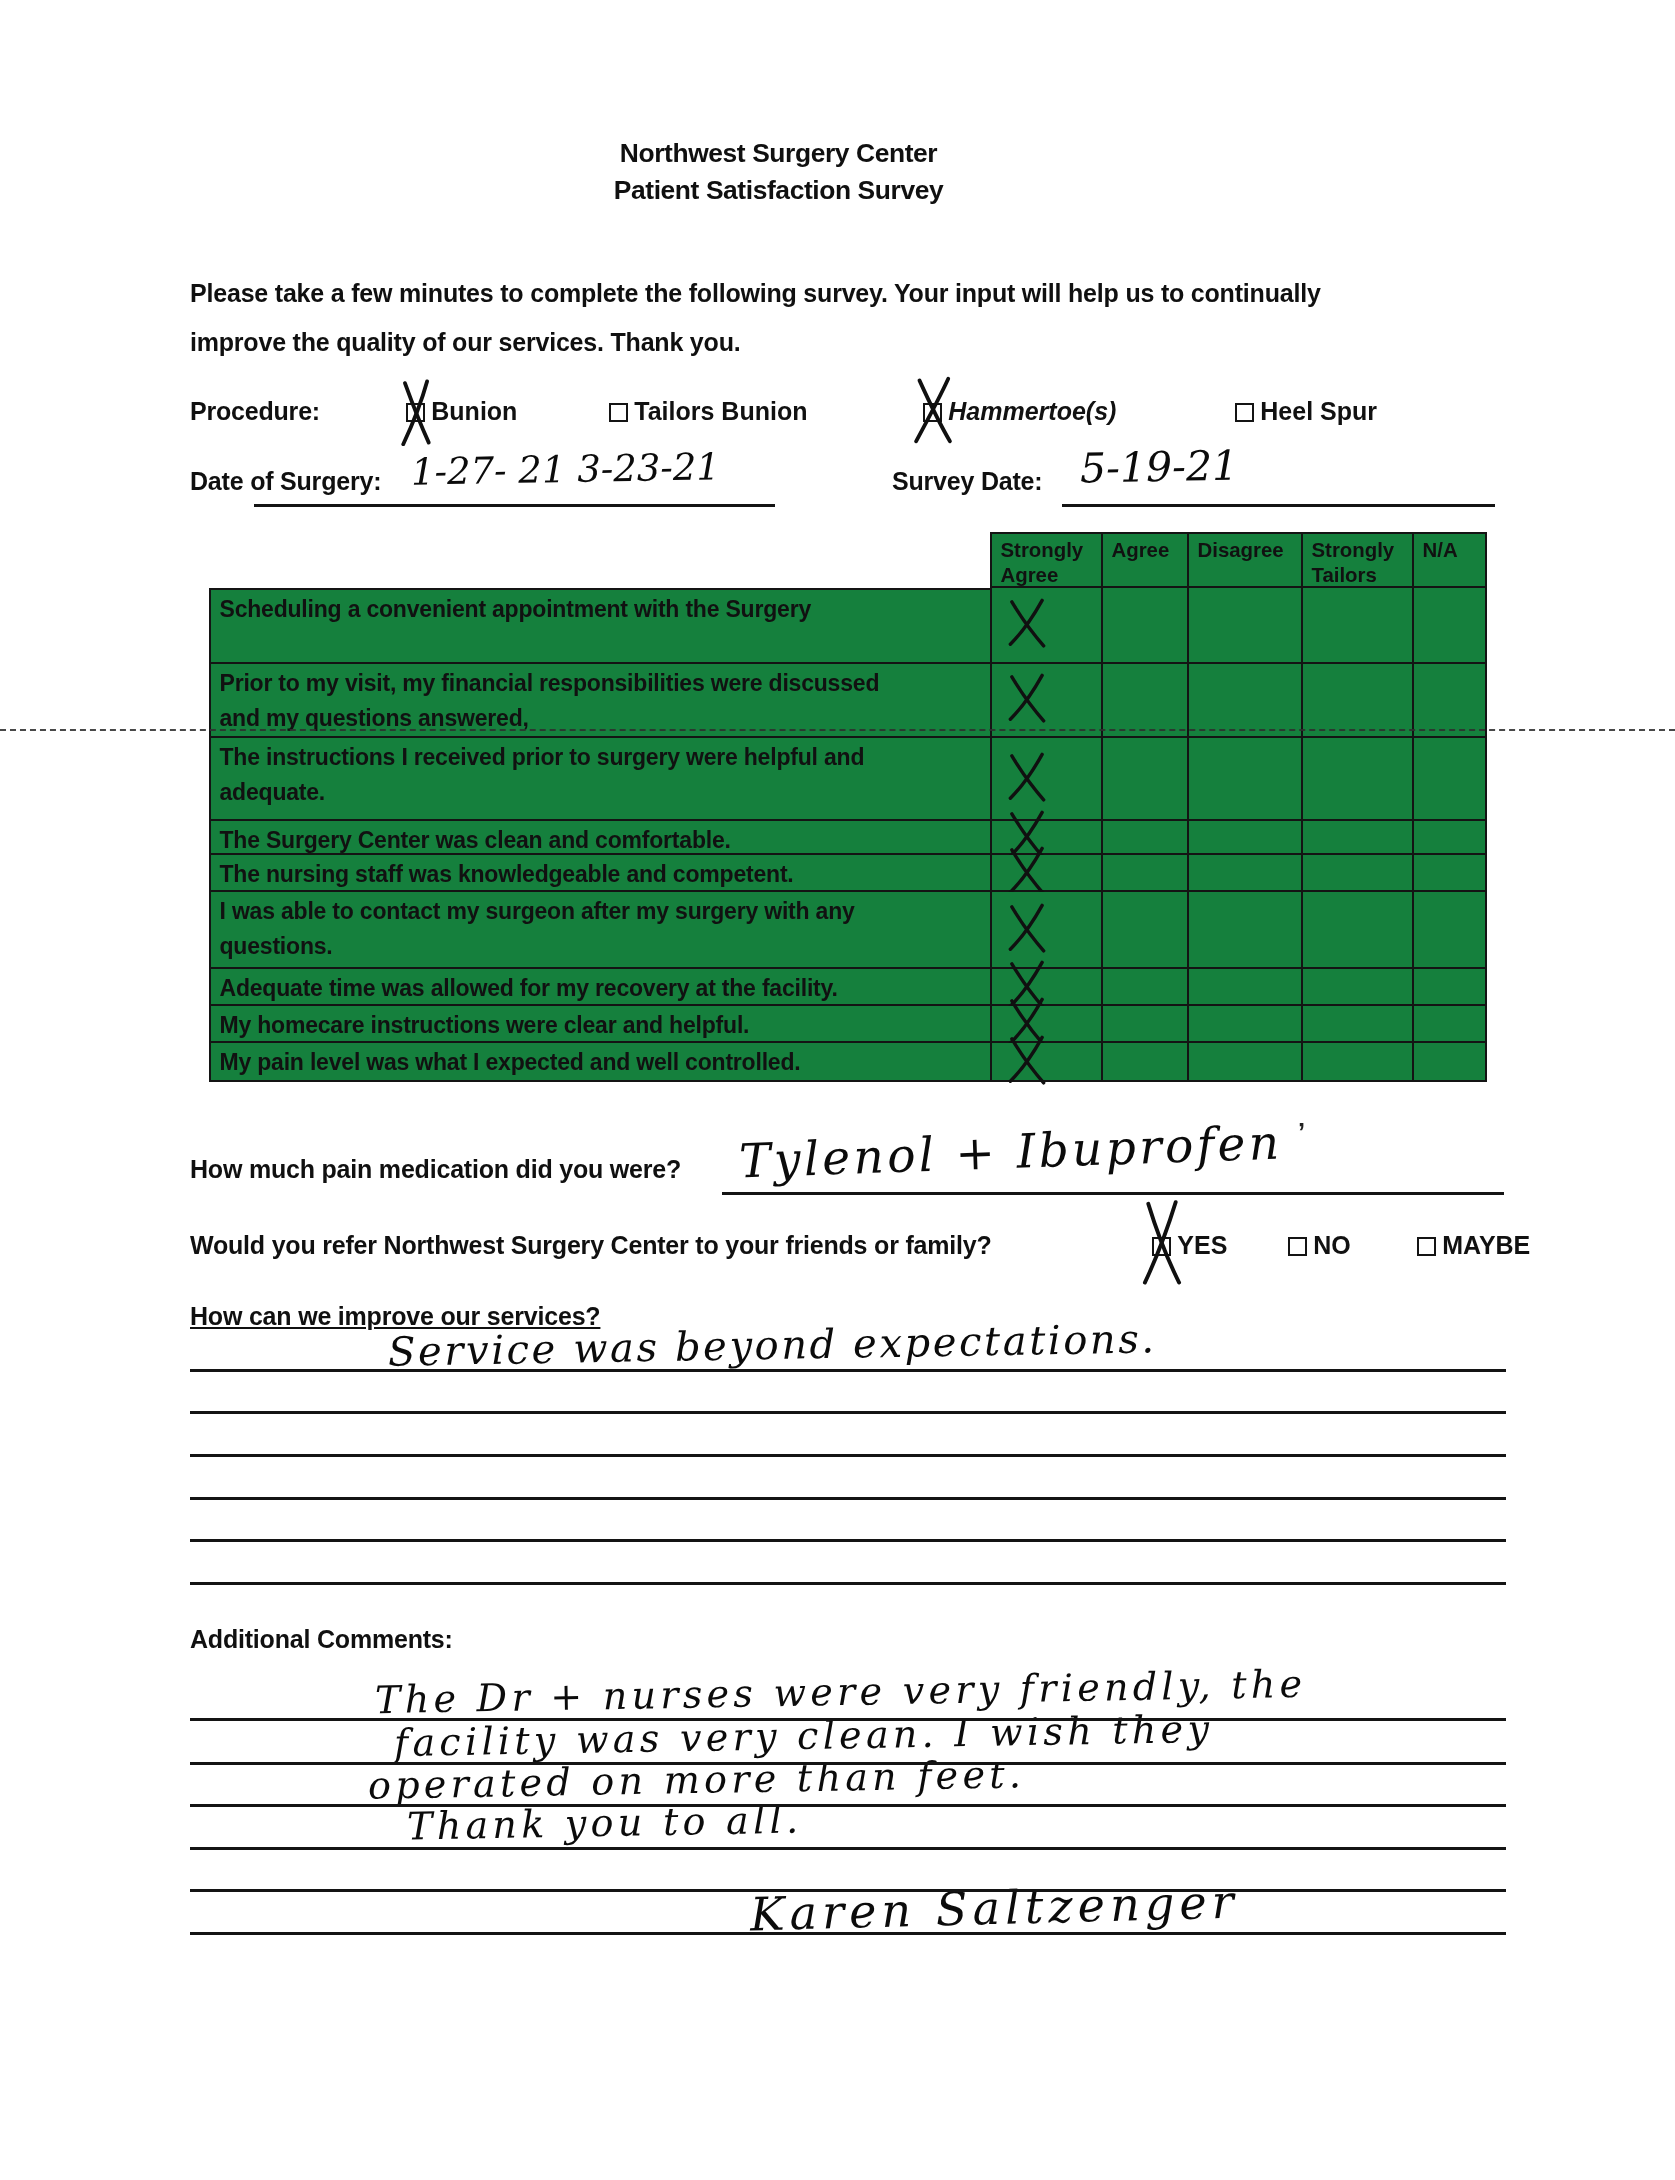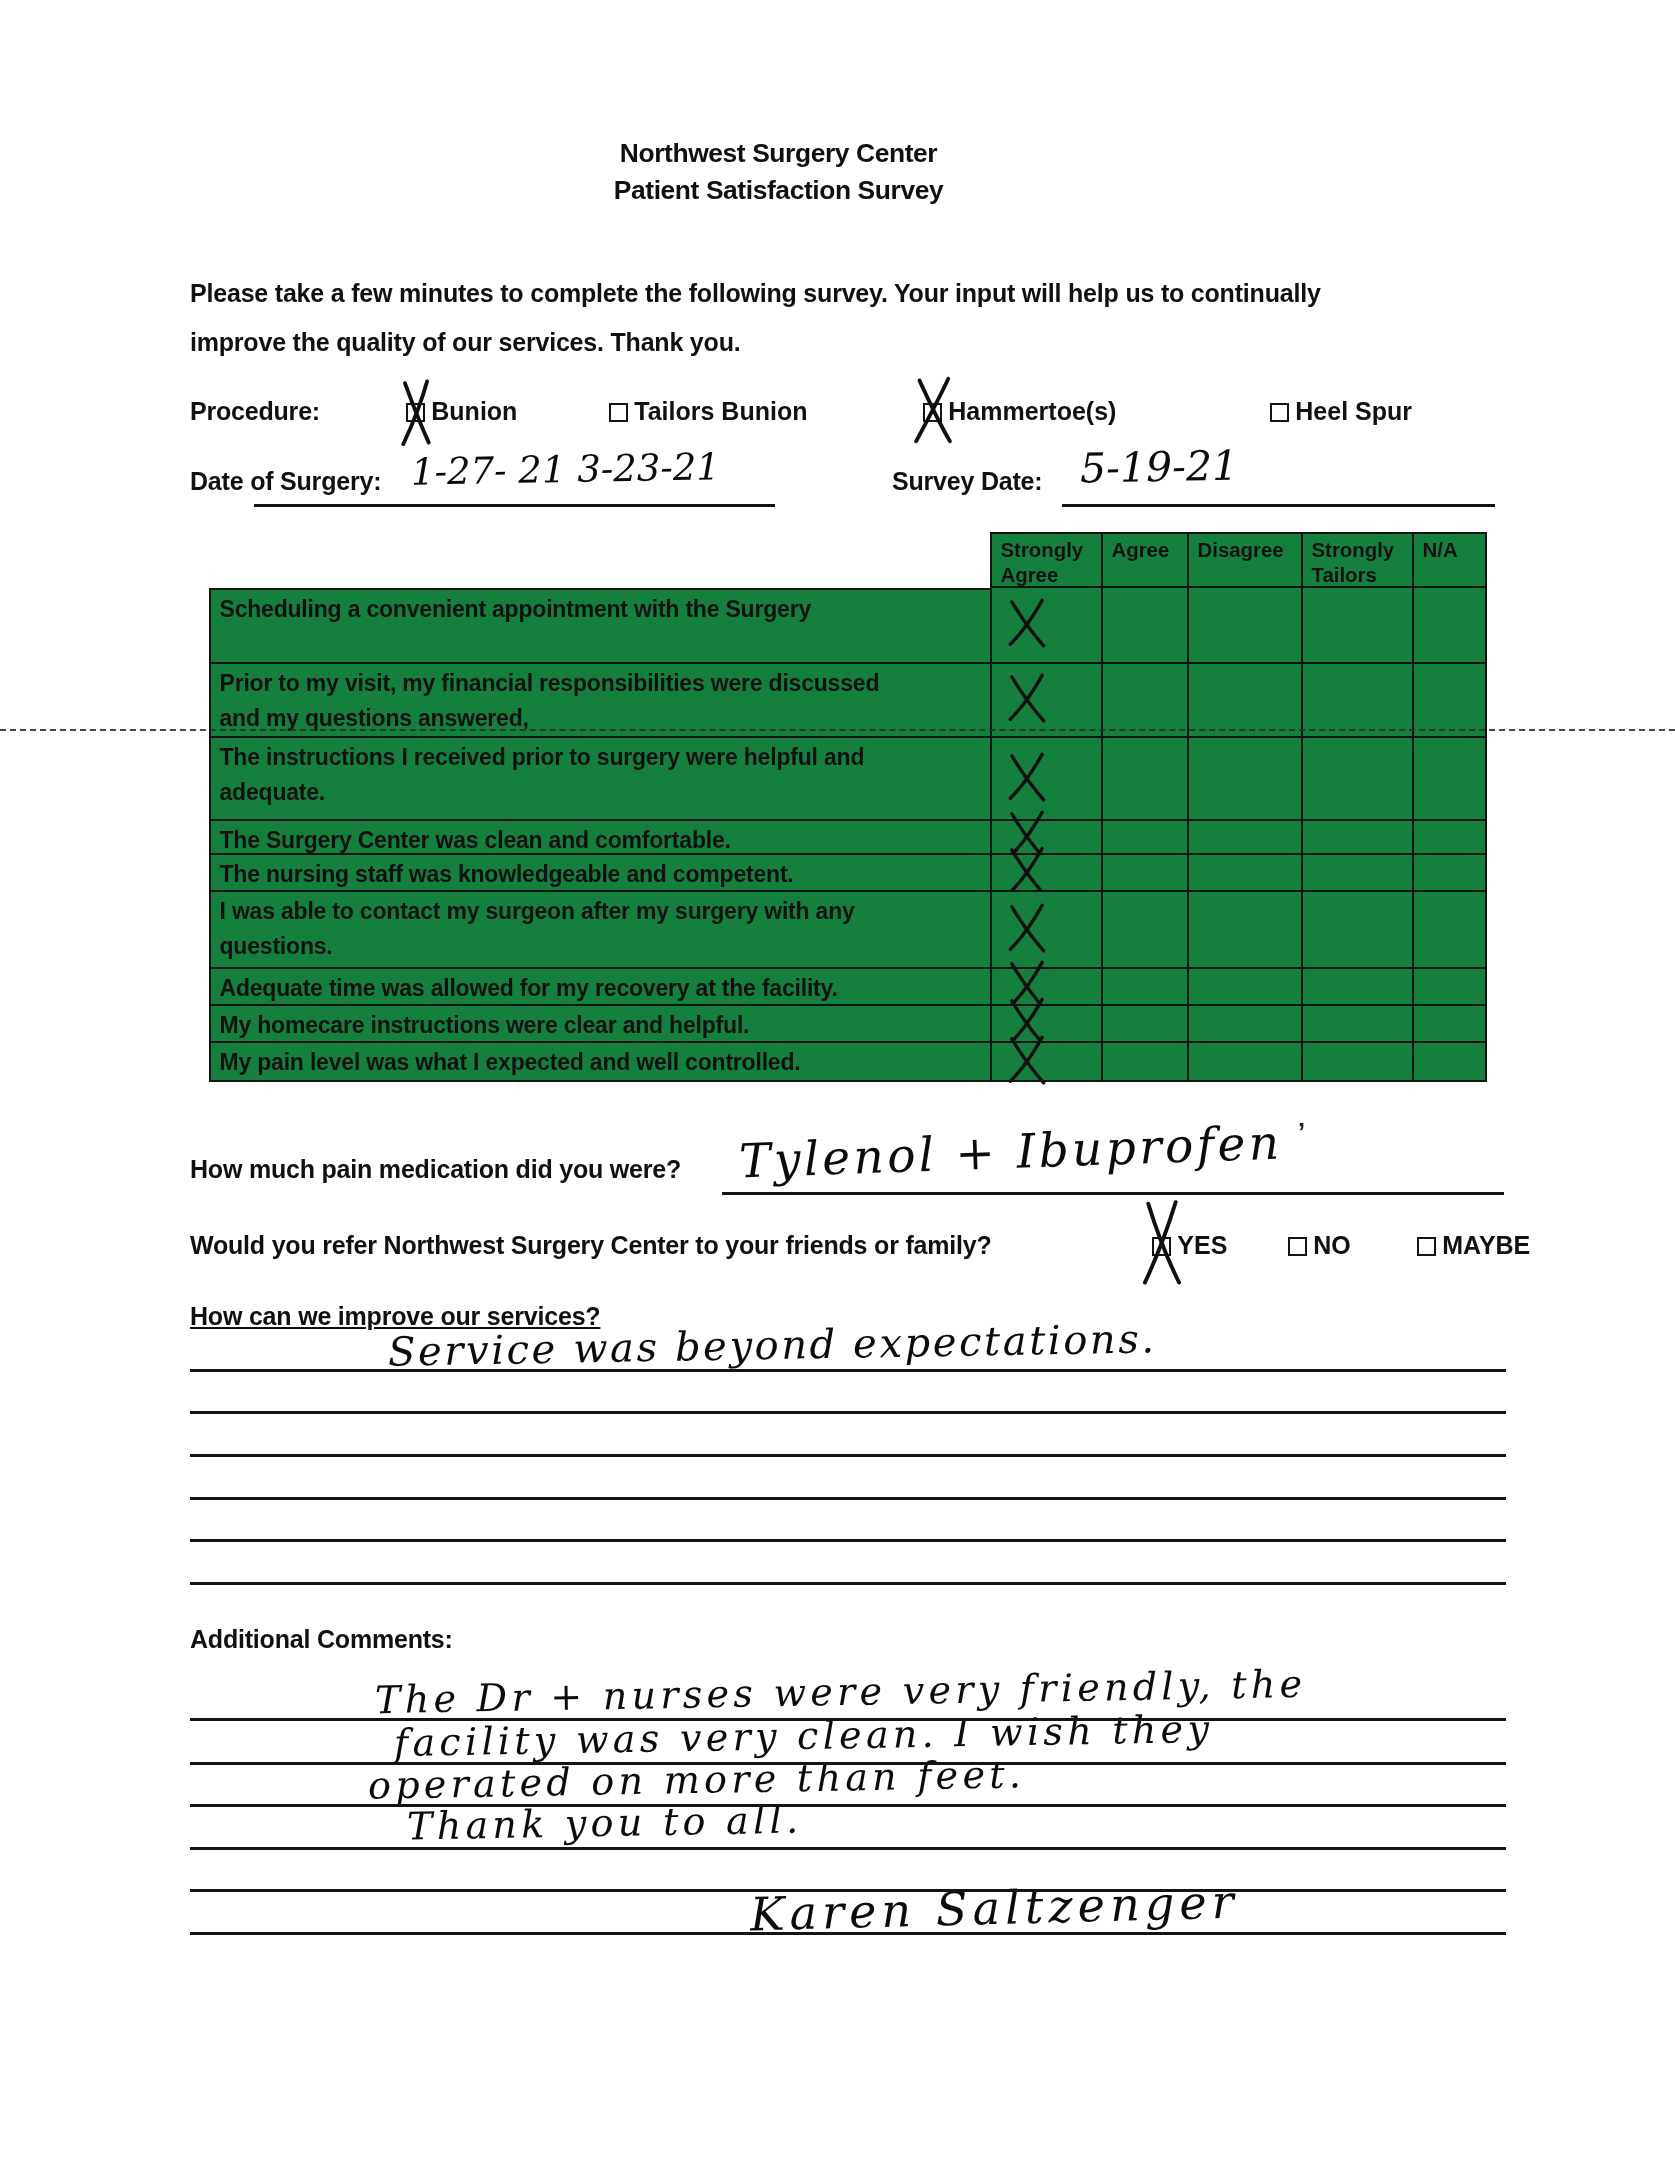--- a/index.html
+++ b/index.html
@@ -68,31 +68,31 @@
           <path d="M34 4 C28 26 18 52 6 78"></path>
         </svg>
     </span>
   </div>
 
   <div class="opt" style="left:609px;top:397px;">
     <span class="box"></span><span>Tailors Bunion</span>
     
   </div>
 
-  <div class="opt checked" style="left:923px;top:397px;">
+  <div class="opt checked" style="left:923px;top:397px;font-style:italic;">
     <span class="box"></span><span>Hammertoe(s)</span>
     <span class="xcheck" style="left:-12px;top:-22px;">
       <svg width="44" height="70" viewBox="0 0 52 82">
           <path d="M10 6 C20 28 32 54 46 78"></path>
           <path d="M44 4 C34 26 20 52 6 78"></path>
         </svg>
     </span>
   </div>
 
-  <div class="opt" style="left:1235px;top:397px;margin-left:35px;">
+  <div class="opt" style="left:1235px;top:397px;">
     <span class="box"></span><span>Heel Spur</span>
     
   </div>
 
   <div class="lbl printed" style="left:190px;top:467px;">Date of Surgery:</div>
   <div class="hand hand-date" style="left:411px;top:448px;">1-27- 21   3-23-21</div>
   <div class="uline" style="left:254px;top:504px;width:521px;"></div>
 
   <div class="lbl printed" style="left:892px;top:467px;">Survey Date:</div>
   <div class="hand hand-date" style="left:1080px;top:443px;font-size:41px;">5-19-21</div>

